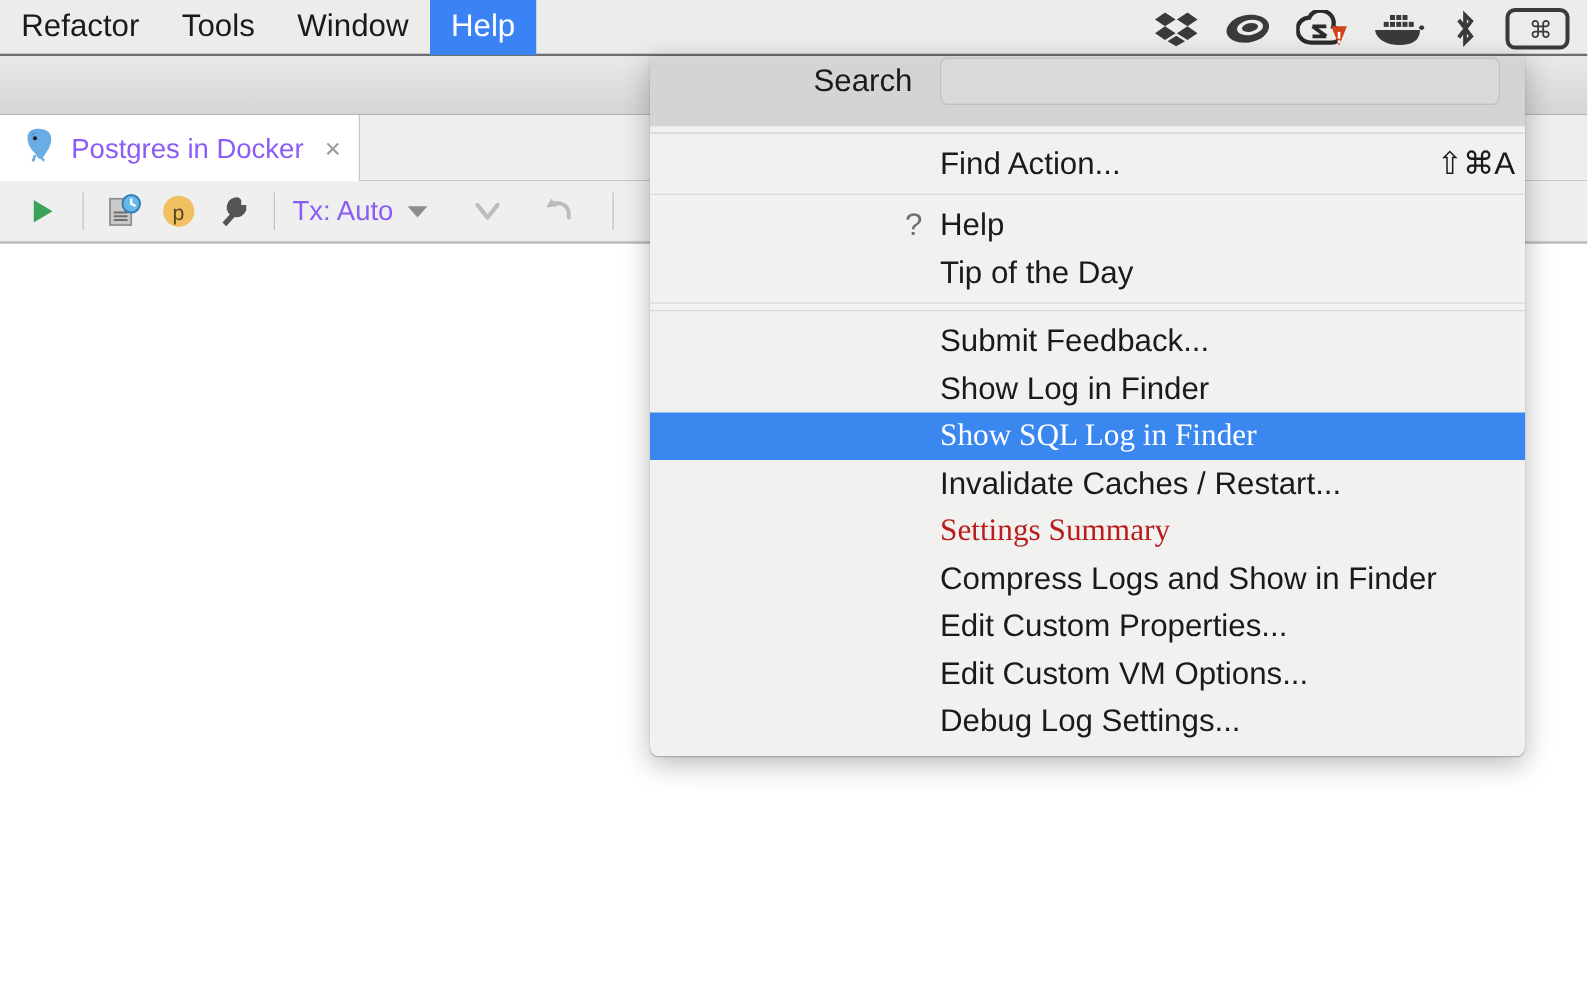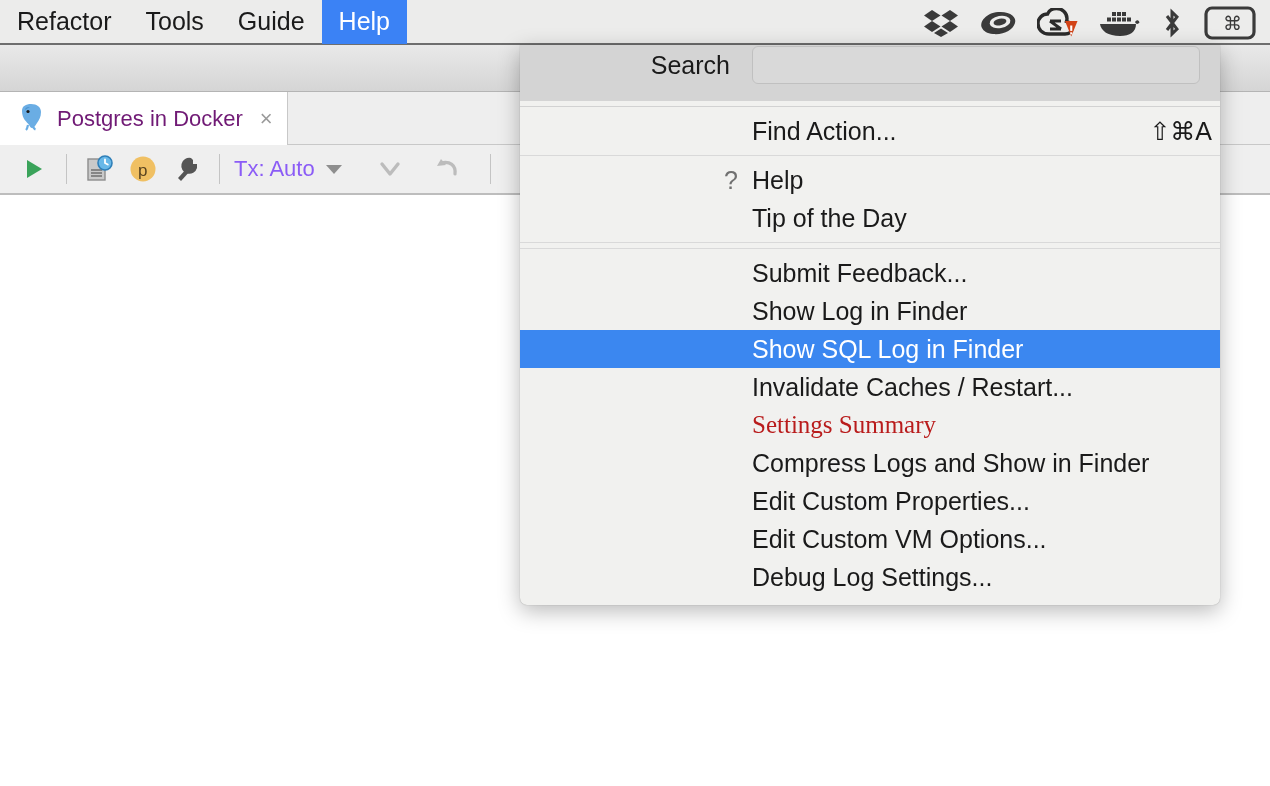--- a/index.html
+++ b/index.html
@@ -39,21 +39,21 @@
   .tabstrip {
     position: absolute; left: 0; top: 92px; width: 1270px; height: 53px;
     background: #eeeeee; border-bottom: 1px solid #c8c8c8;
     display: flex; align-items: stretch;
   }
   .tab {
     background: #ffffff; border-right: 1px solid #c8c8c8;
     display: flex; align-items: center; gap: 11px;
     padding: 0 14px 0 16px; height: 53px;
   }
-  .tab-label { font-size: 22px; color: #701a75; white-space: nowrap; }
+  .tab-label { font-size: 22px; color: #8b5cf6; white-space: nowrap; }
   .tab-close { font-size: 22px; color: #9a9a9a; margin-left: 6px; }
 
   .toolbar {
     position: absolute; left: 0; top: 145px; width: 1270px; height: 50px;
     background: #efefef; border-bottom: 2px solid #bdbdbd;
     display: flex; align-items: center; padding-left: 12px; gap: 0;
   }
   .tb-btn { display: flex; align-items: center; justify-content: center;
             width: 44px; height: 44px; }
   .tb-sep { width: 1px; height: 30px; background: #c4c4c4; margin: 0 10px; }
@@ -92,40 +92,40 @@
   }
   .menu-sep { height: 1px; background: #d9d9d9; margin: 5px 0; }
   .menu-sep.strong { background: #d2d2d2; }
 
   .menu-item {
     height: 38px; display: flex; align-items: center;
     padding-left: 232px; padding-right: 8px; position: relative;
     font-size: 25px; color: #1a1a1a; white-space: nowrap;
   }
   .menu-item.disabled { color: #b91c1c; font-family: Liberation Serif, serif; }
-  .menu-item.selected { background: #3b87f0; color: #ffffff; }
+  .menu-item.selected { background: #3b87f0; color: #ffffff; font-family: Liberation Serif, serif; }
   .menu-item .mi-icon {
     position: absolute; left: 196px; font-size: 25px; color: #707070;
     width: 30px; text-align: center;
   }
   .menu-item .mi-shortcut {
     margin-left: auto; font-size: 25px; color: #1a1a1a;
     letter-spacing: 0px;
   }
 </style>
 </head>
 <body>
 
 <div id="root">
 
   <div class="menubar">
     <div class="menubar-left" id="menubar-items">
         <div class="mb-item">Refactor</div>
         <div class="mb-item">Tools</div>
-        <div class="mb-item">Guide</div>
+        <div class="mb-item">Window</div>
         <div class="mb-item active">Help</div>
       </div>
     <div class="menubar-right">
 
       <span class="tray-icon">
         <svg width="36" height="28" viewBox="0 0 36 28">
           <g fill="#3a3a3a">
             <path d="M9,1 L1,6.5 L9,12 L17.5,6.5 Z"></path>
             <path d="M27,1 L35,6.5 L27,12 L18.5,6.5 Z"></path>
             <path d="M9,23 L1,17.5 L9,12 L17.5,17.5 Z"></path>

